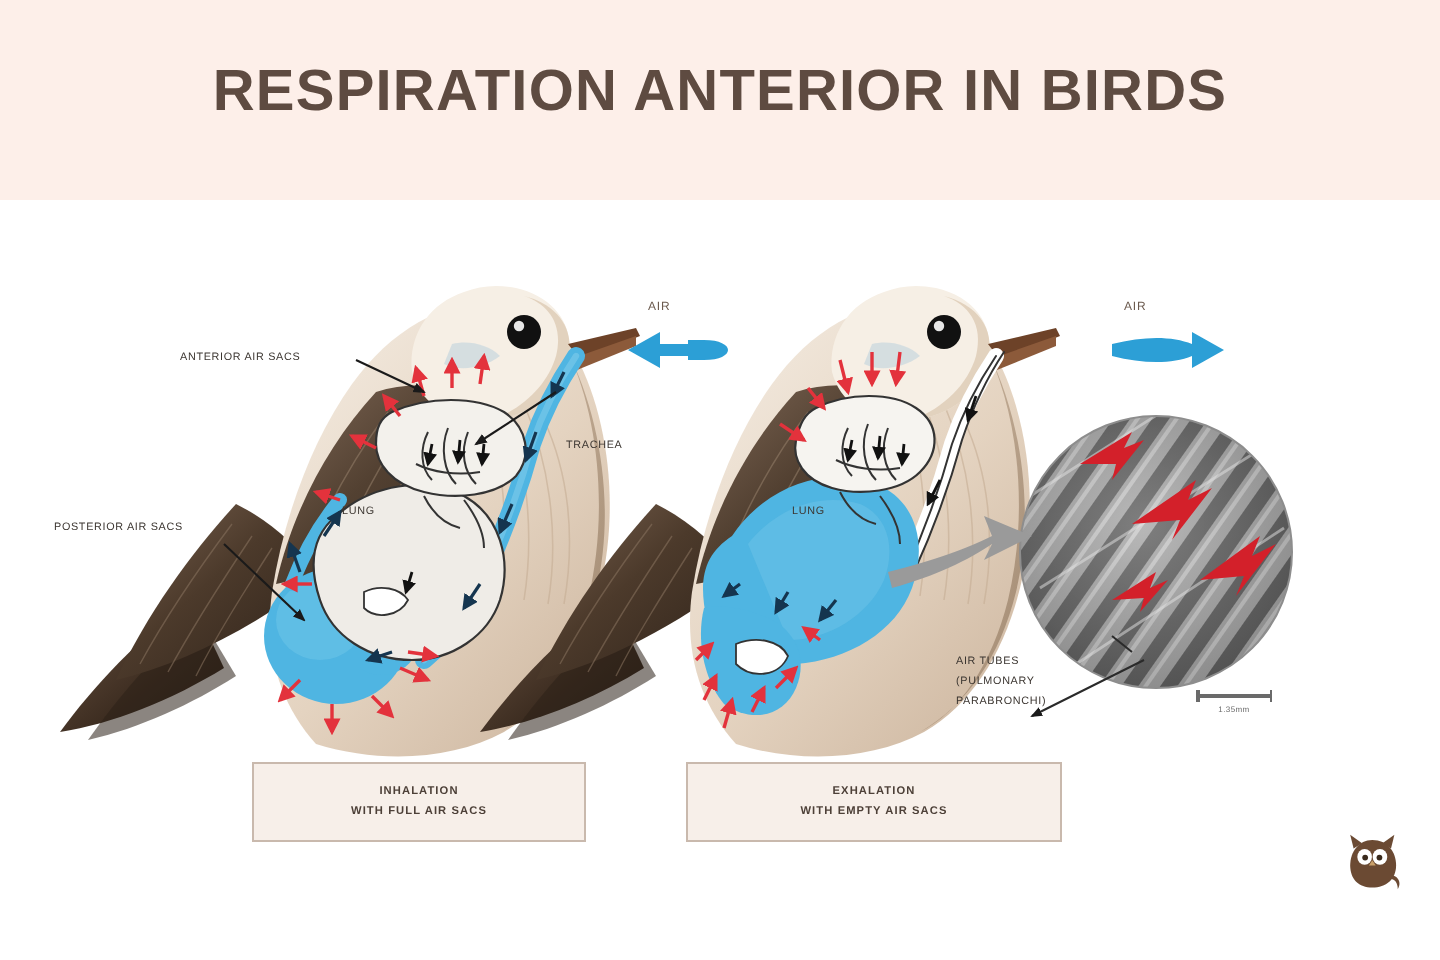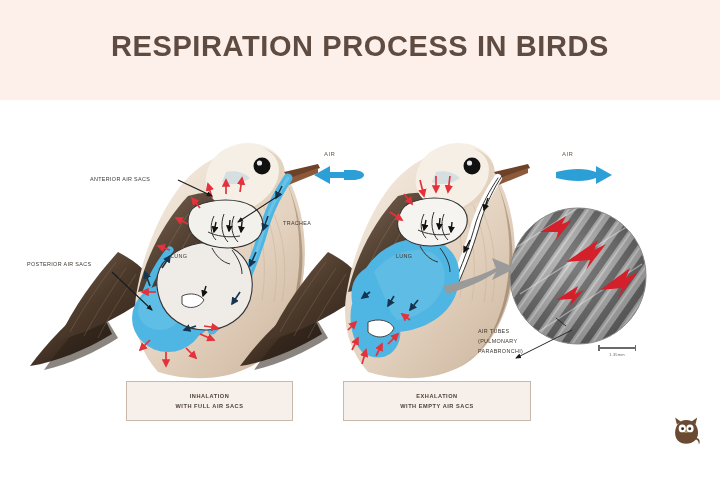--- a/index.html
+++ b/index.html
@@ -129,21 +129,21 @@
     width: 720px; height: 480px;
     pointer-events: none;
   }
 </style>
 </head>
 <body>
 
 <div id="stage">
 
   <div class="header-band"></div>
-  <div class="page-title">RESPIRATION PROCESS IN BIRDS</div>
+  <div class="page-title">RESPIRATION ANTERIOR IN BIRDS</div>
 
   <svg class="svg-layer" viewBox="0 0 720 480">
     <defs>
       <linearGradient id="gWingL" x1="0" y1="0" x2="1" y2="1">
         <stop offset="0%" stop-color="#7a6250"></stop>
         <stop offset="45%" stop-color="#4c3a2b"></stop>
         <stop offset="100%" stop-color="#2e2219"></stop>
       </linearGradient>
       <linearGradient id="gBody" x1="0.1" y1="0" x2="0.9" y2="1">
         <stop offset="0%" stop-color="#f4ece2"></stop>

